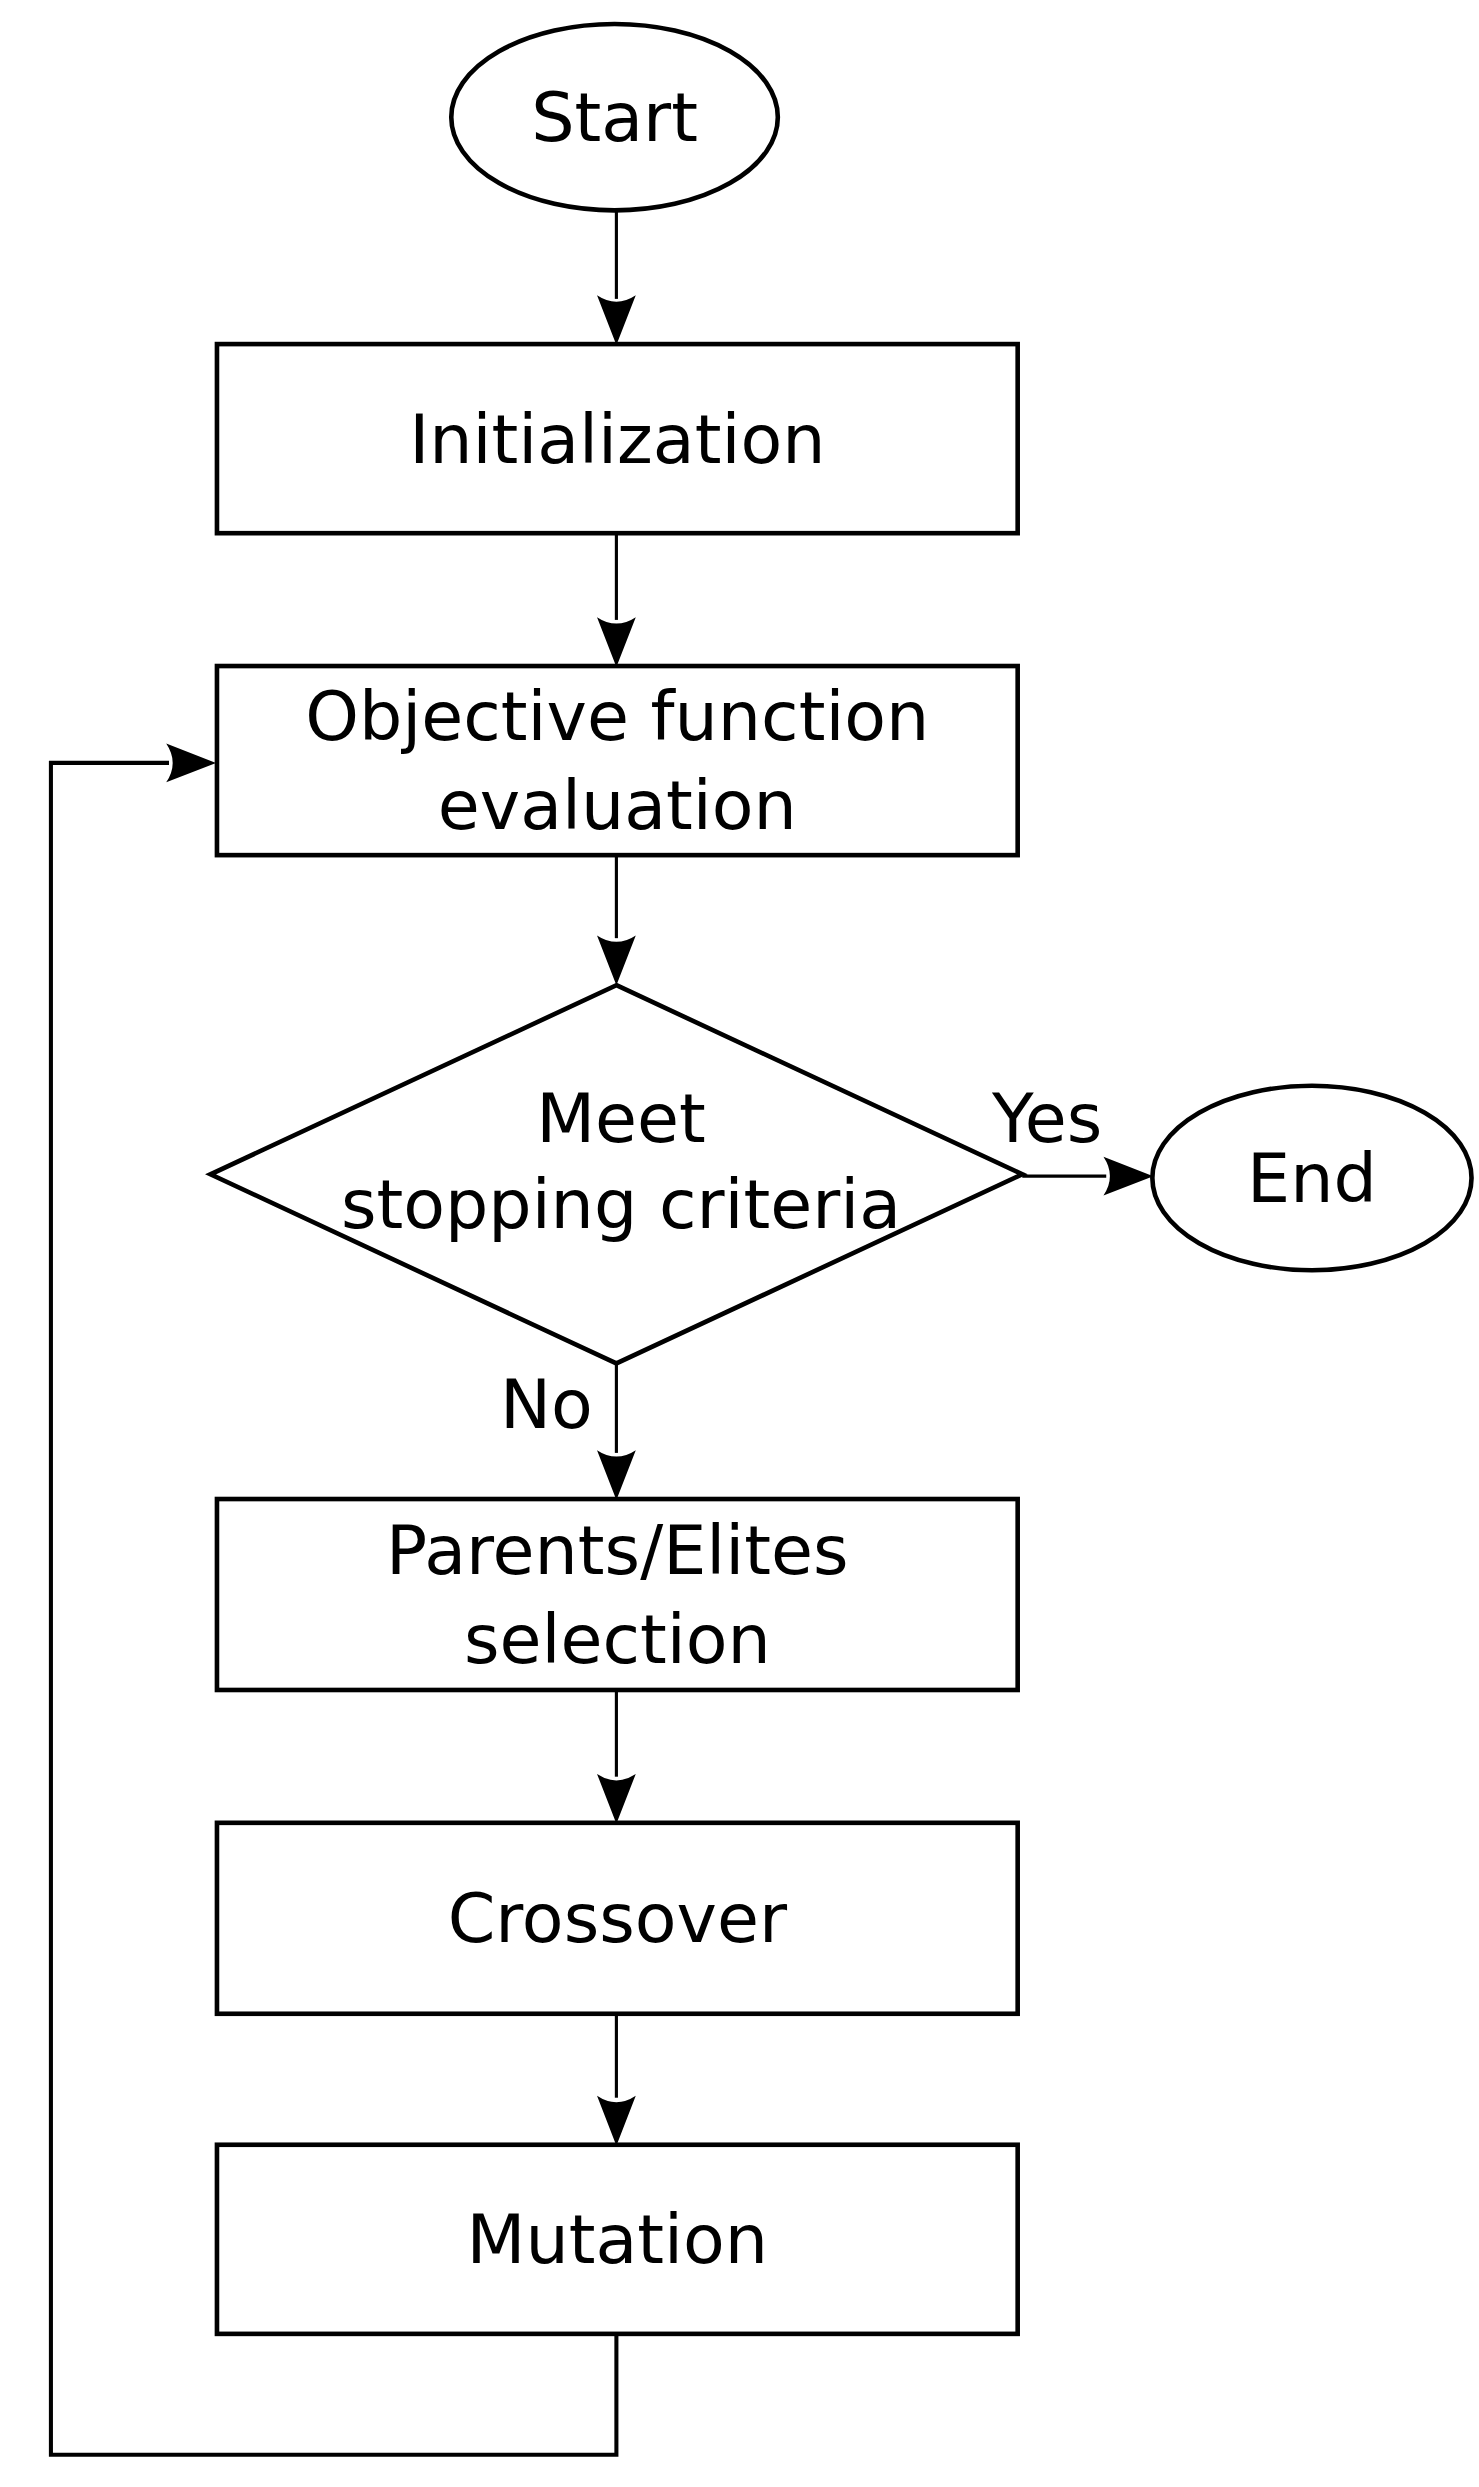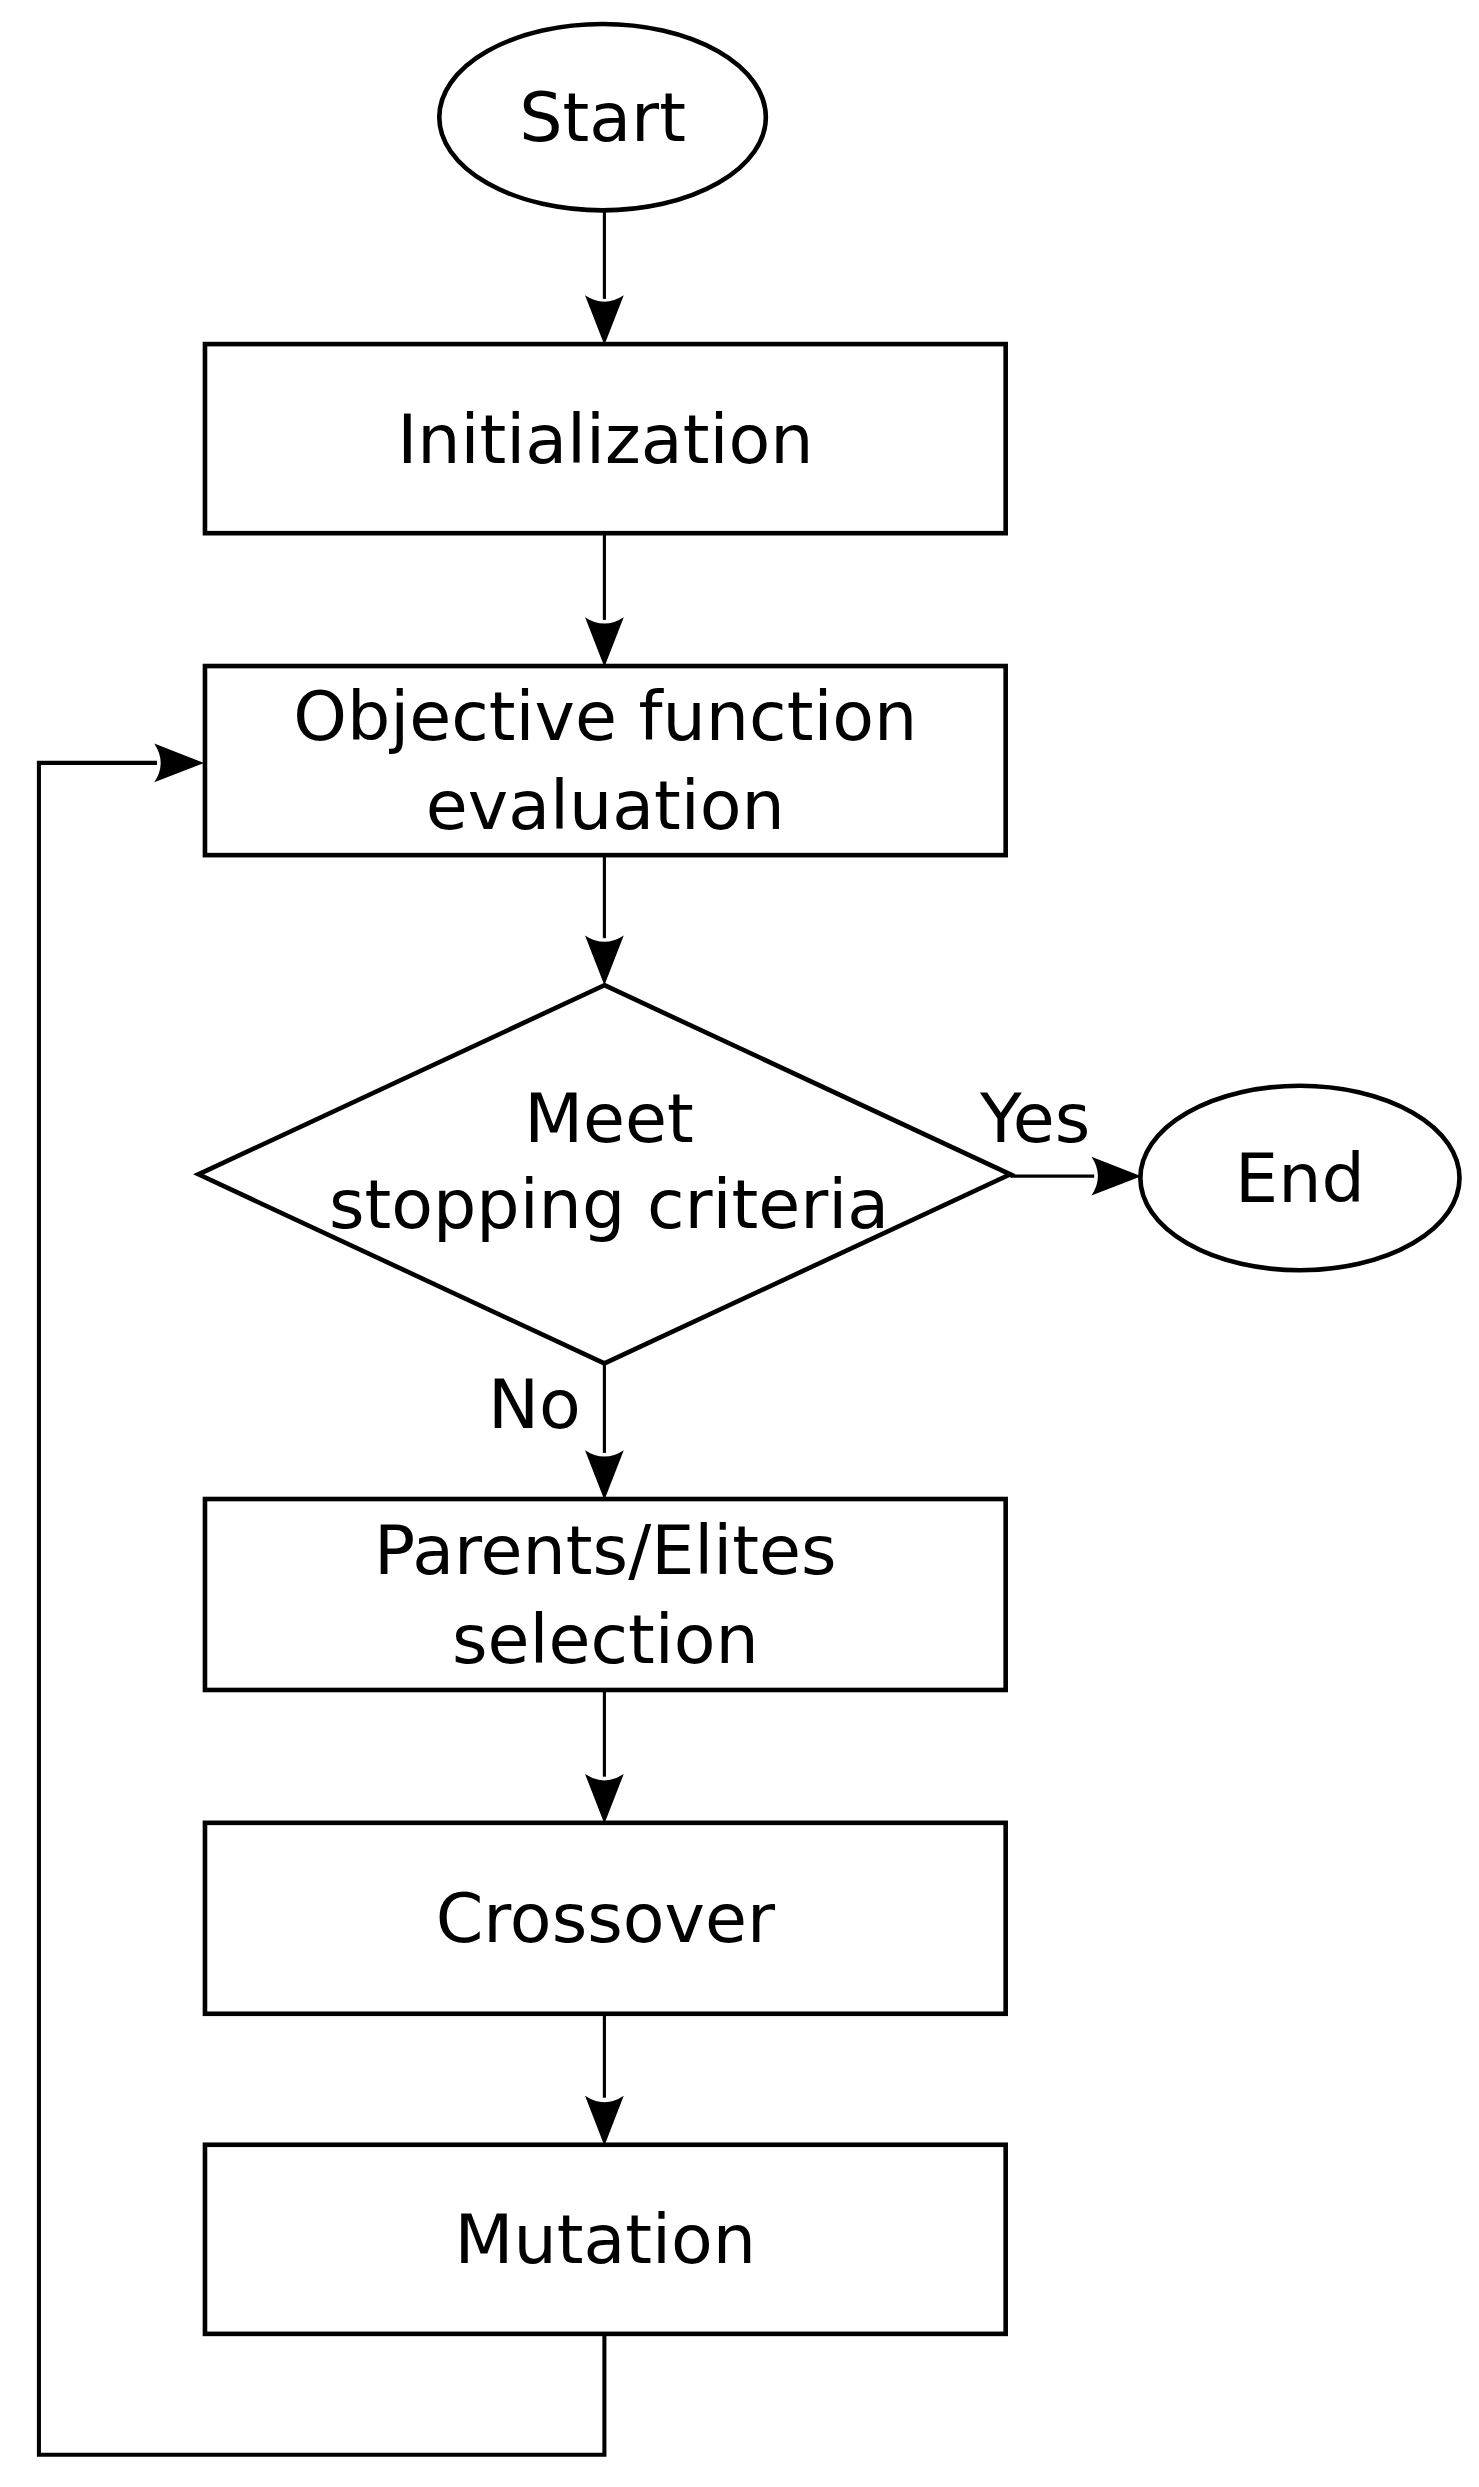--- a/index.html
+++ b/index.html
@@ -5,20 +5,21 @@
   html, body {
     margin: 0;
     padding: 0;
     background: #ffffff;
   }
   .canvas {
     width: 1292px;
     height: 2487px;
     background: #ffffff;
     position: relative;
+    margin-left: 12px;
   }
   svg {
     display: block;
   }
   .node-shape {
     fill: #ffffff;
     stroke: #000000;
     stroke-width: 5;
   }
   .connector {

